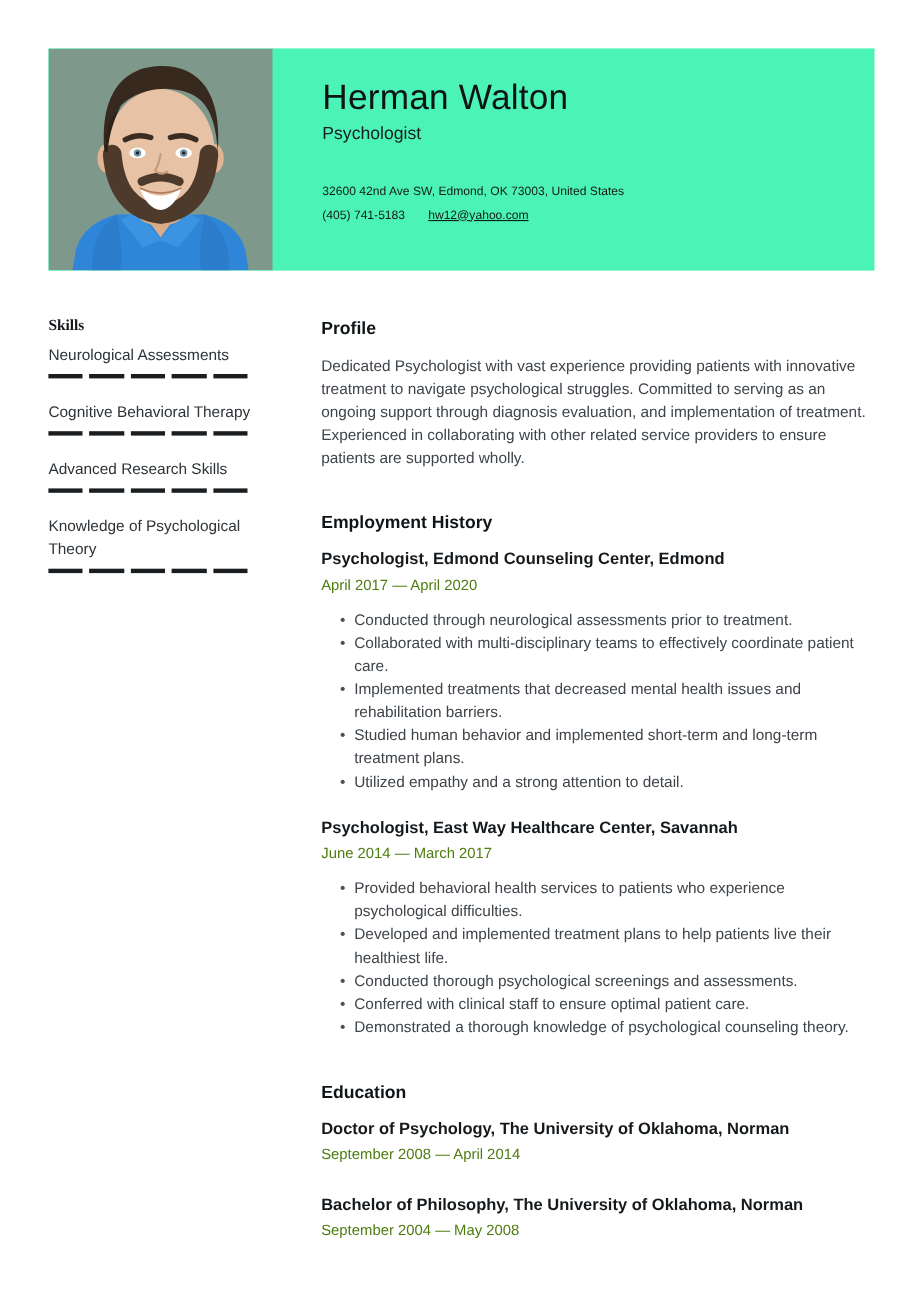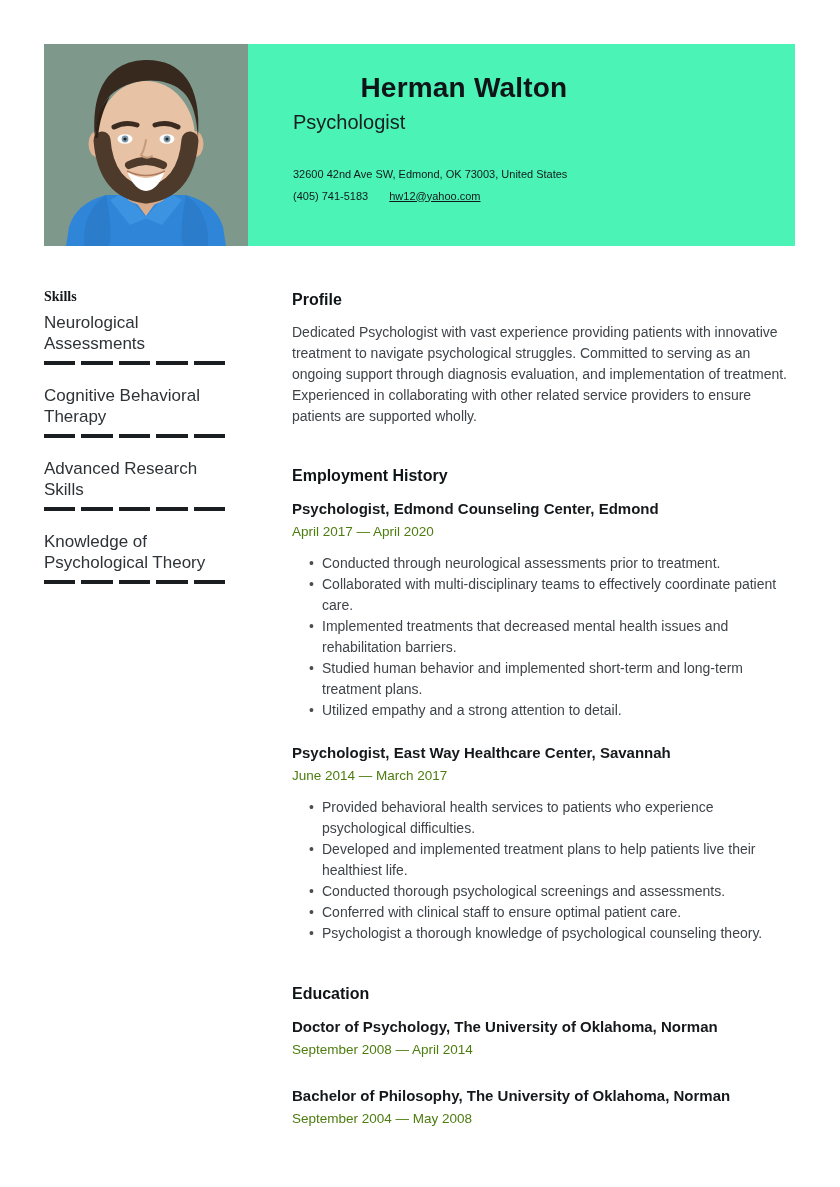--- a/index.html
+++ b/index.html
@@ -30,29 +30,28 @@
     height: 202px;
     flex: none;
     overflow: hidden;
   }
   .photo svg { display: block; }
   .header-info {
     padding: 27px 20px 0 45px;
     color: #131719;
   }
   .candidate-name {
-    font-size: 28px;
-    font-weight: 700;
+    font-size: 32px;
+    font-weight: 400;
     color: #0f1417;
     letter-spacing: 0.2px;
     line-height: 34px;
-    text-align: right;
   }
   .candidate-title {
-    font-size: 20px;
+    font-size: 16px;
     font-weight: 400;
     color: #171d20;
     line-height: 24px;
     margin-top: 5px;
   }
   .contact {
     margin-top: 30px;
     font-size: 11px;
     line-height: 21.5px;
     color: #14191c;
@@ -75,21 +74,21 @@
   .skills-heading {
     font-size: 14px;
     font-weight: 700;
     color: #15181b;
     line-height: 21px;
     margin-bottom: 5px;
     font-family: Liberation Serif, serif;
   }
   .skill { margin-bottom: 20px; }
   .skill-label {
-    font-size: 17px;
+    font-size: 14px;
     line-height: 21px;
     color: #2e3337;
     margin-bottom: 7px;
     max-width: 190px;
   }
   .skill-bar { display: flex; gap: 6px; width: 181px; }
   .skill-bar .seg { height: 4px; flex: 1; background: #1b1e21; }
 
   
   .section-heading {
@@ -279,21 +278,21 @@
         </div>
 
         <div class="job">
           <h3 class="entry-title">Psychologist, East Way Healthcare Center, Savannah</h3>
           <div class="entry-dates">June 2014 — March 2017</div>
           <ul class="bullet-list">
             <li>Provided behavioral health services to patients who experience psychological difficulties.</li>
             <li>Developed and implemented treatment plans to help patients live their healthiest life.</li>
             <li>Conducted thorough psychological screenings and assessments.</li>
             <li>Conferred with clinical staff to ensure optimal patient care.</li>
-            <li>Psychologist a thorough knowledge of psychological counseling theory.</li>
+            <li>Demonstrated a thorough knowledge of psychological counseling theory.</li>
           </ul>
         </div>
       </section>
 
       <section class="section-education">
         <h2 class="section-heading">Education</h2>
 
         <div class="edu-entry">
           <h3 class="entry-title">Doctor of Psychology, The University of Oklahoma, Norman</h3>
           <div class="entry-dates">September 2008 — April 2014</div>

